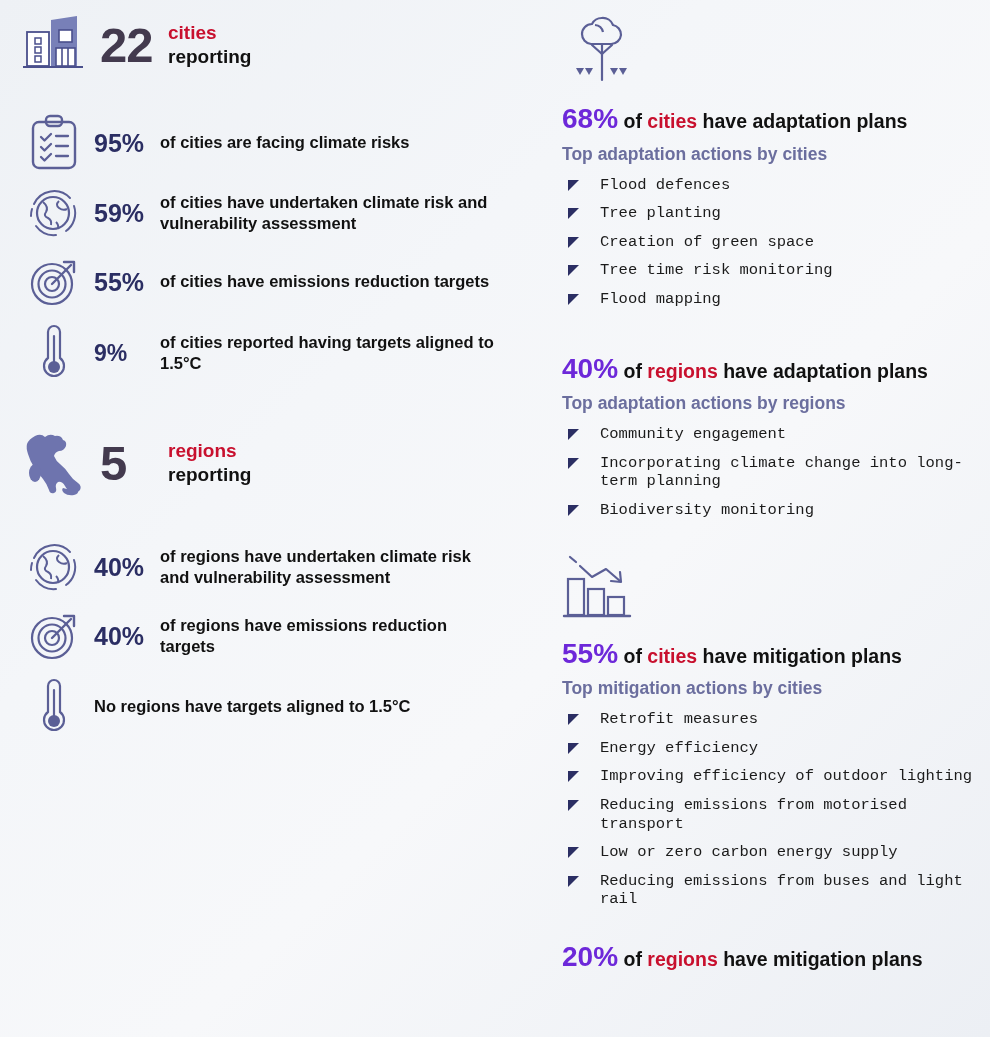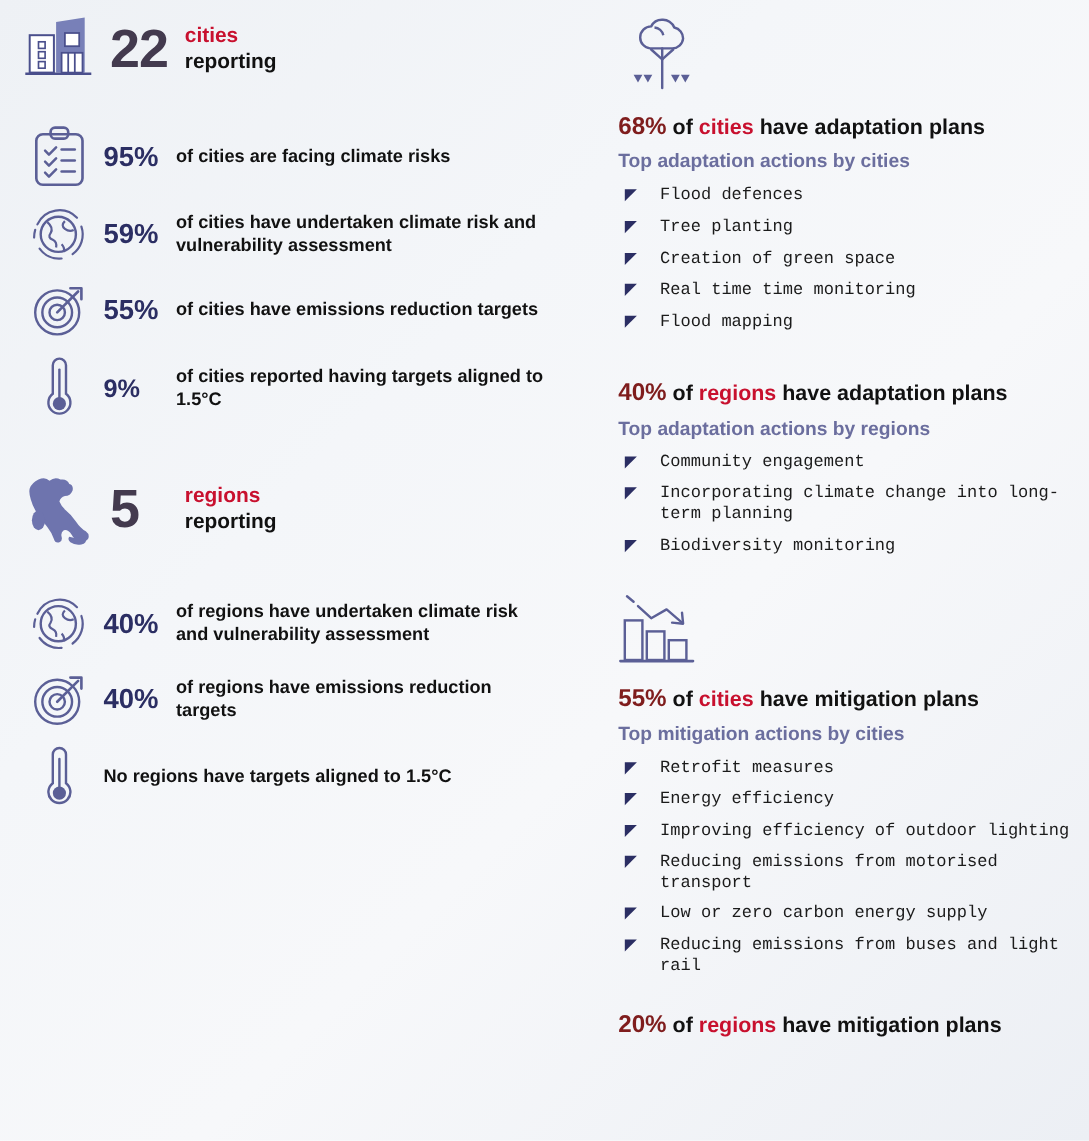--- a/index.html
+++ b/index.html
@@ -39,21 +39,21 @@
   .stat-text.wide { flex:1; }
   .row-nopct .stat-text { margin-left:0; }
 
   
   .rblock { margin-bottom:4px; }
   .rb-icon { height:82px; display:flex; align-items:flex-end; padding-left:20px; }
   .headline {
     font-size:19.5px; font-weight:bold; color:#111;
     margin:12px 0 2px 20px; line-height:1.2;
   }
-  .headline .pct { color:#7f1d1d; font-size:22px;margin-top:12px; }
+  .headline .pct { color:#6d28d9; font-size:28px;margin-top:12px; }
   .headline .accent { color:#c8102e; }
   .subhead {
     font-size:17.5px; font-weight:bold; color:#6b6e9e;
     margin:8px 0 6px 20px;
   }
   ul.actions { list-style:none; margin:0 0 0 26px; padding:0;font-family:Liberation Mono, monospace; }
   ul.actions li {
     display:flex; align-items:baseline; gap:10px;
     font-size:15.5px; color:#1b1b1b; padding:5px 0; line-height:1.2;
   }
@@ -259,21 +259,21 @@
         <li>
             <span class="tri"></span>
             <span>Tree planting</span>
           </li>
         <li>
             <span class="tri"></span>
             <span>Creation of green space</span>
           </li>
         <li>
             <span class="tri"></span>
-            <span>Real time time monitoring</span>
+            <span>Tree time risk monitoring</span>
           </li>
         <li>
             <span class="tri"></span>
             <span>Flood mapping</span>
           </li>
       </ul>
 
       <div class="gap-lg"></div>
 
       <div class="headline">

